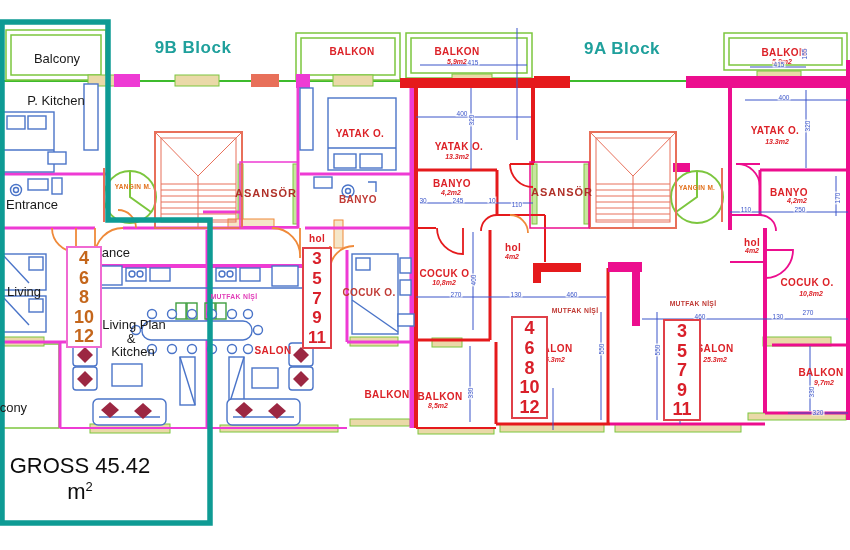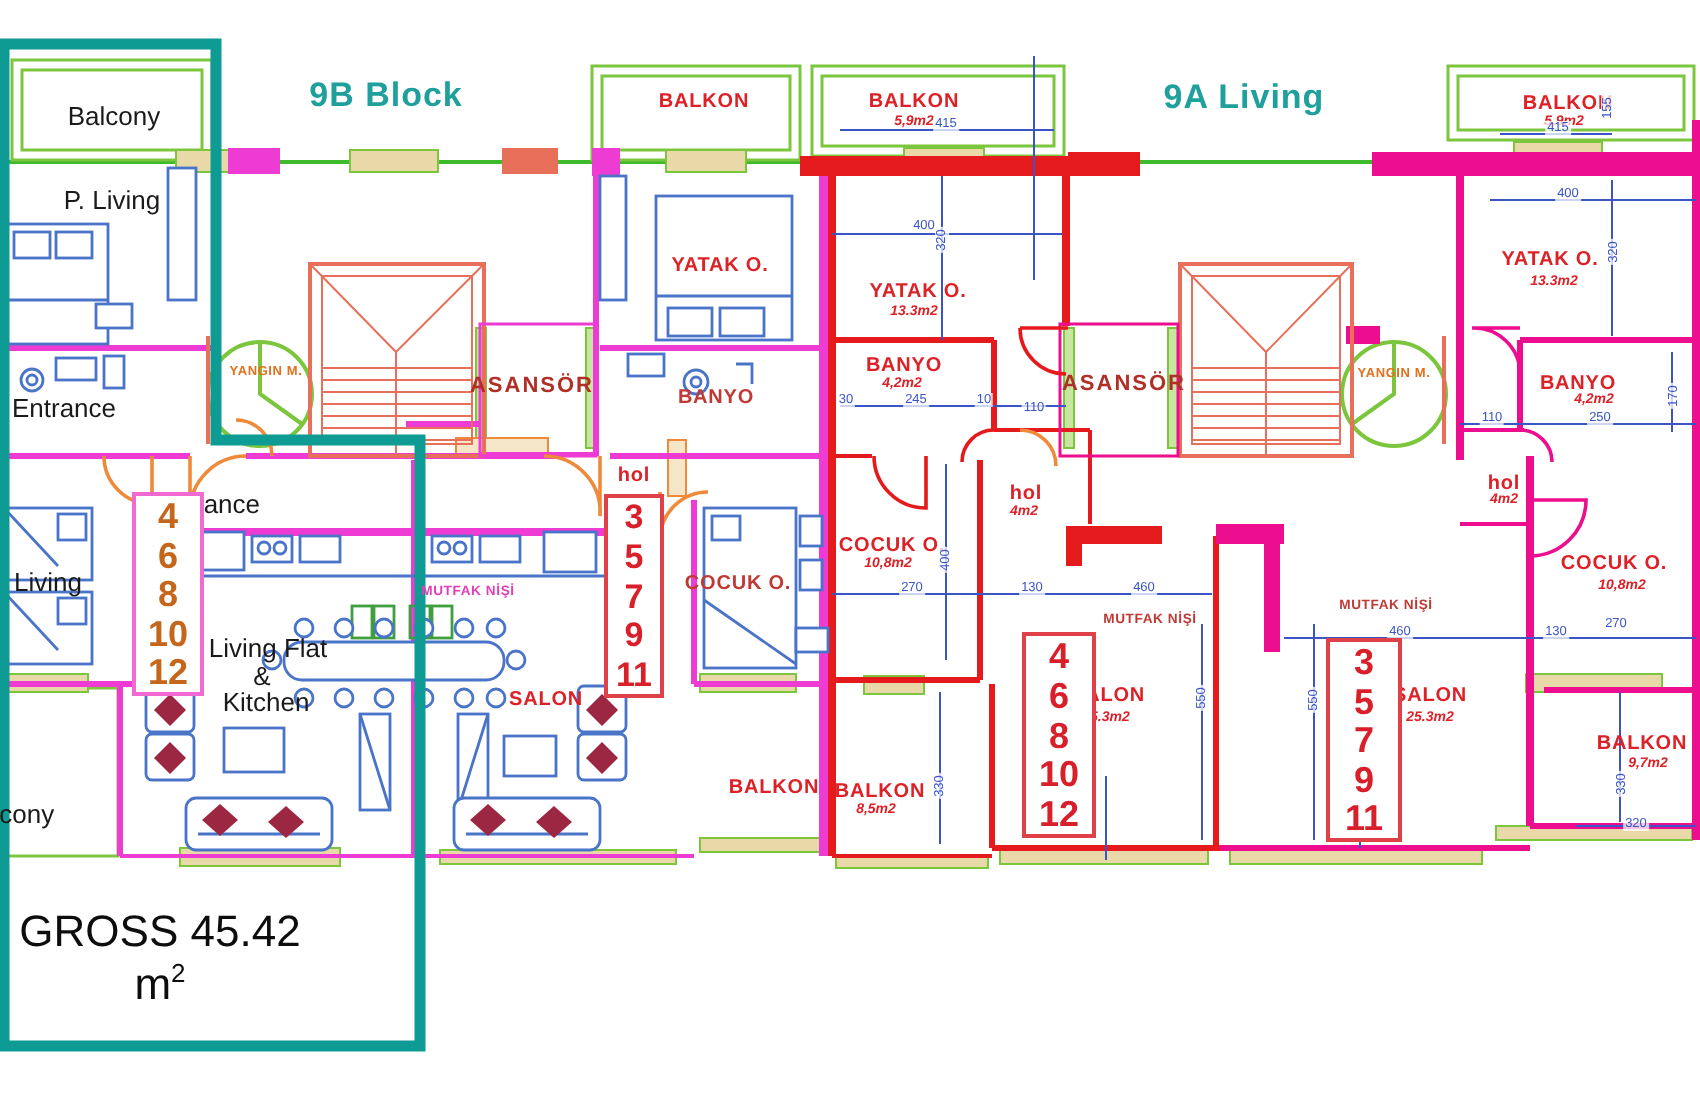--- a/index.html
+++ b/index.html
@@ -294,27 +294,27 @@
       <path d="M473,232 V330 M470,346 V422 M601,312 V420 M657,312 V420 M642,319 H848"></path>
       <path d="M750,67 H806 M745,100 H848 M806,90 V168 M730,212 H848 M836,176 V216"></path>
       <path d="M810,346 V411 M788,413 H848 M517,28 V140 M553,388 V430 M680,319 V424"></path>
     </g>
 
     <path class="sTeal" d="M2,22 H108 V220 H210 V523 H2 Z" stroke-width="5.5"></path>
   </svg>
 
   <div class="layer">
       <div class="lbl title" style="left: 193px; top: 48px;">9B Block</div>
-      <div class="lbl title" style="left: 622px; top: 49px;">9A Living</div>
+      <div class="lbl title" style="left: 622px; top: 49px;">9A Block</div>
       <div class="lbl eng" style="left: 57px; top: 58px;">Balcony</div>
-      <div class="lbl eng" style="left: 56px; top: 100px;">P. Living</div>
+      <div class="lbl eng" style="left: 56px; top: 100px;">P. Kitchen</div>
       <div class="lbl eng" style="left: 32px; top: 204px;">Entrance</div>
       <div class="lbl eng" style="left: 104px; top: 252px;">Entrance</div>
       <div class="lbl eng" style="left: 24px; top: 291px;">Living</div>
-      <div class="lbl eng" style="left: 134px; top: 324px;">Living Flat</div>
+      <div class="lbl eng" style="left: 134px; top: 324px;">Living Plan</div>
       <div class="lbl eng" style="left: 131px; top: 338px;">&amp;</div>
       <div class="lbl eng" style="left: 133px; top: 351px;">Kitchen</div>
       <div class="lbl eng" style="left: 4px; top: 407px;">Balcony</div>
       <div class="lbl yangin" style="left: 133px; top: 186px;">YANGIN M.</div>
       <div class="lbl asansor" style="left: 266px; top: 193px;">ASANSÖR</div>
       <div class="lbl asansor" style="left: 562px; top: 192px;">ASANSÖR</div>
       <div class="lbl yangin" style="left: 697px; top: 187px;">YANGIN M.</div>
       <div class="lbl rm" style="left: 352px; top: 51px;">BALKON</div>
       <div class="lbl rm" style="left: 360px; top: 133px;">YATAK O.</div>
       <div class="lbl rm-dark" style="left: 358px; top: 199px;">BANYO</div>

